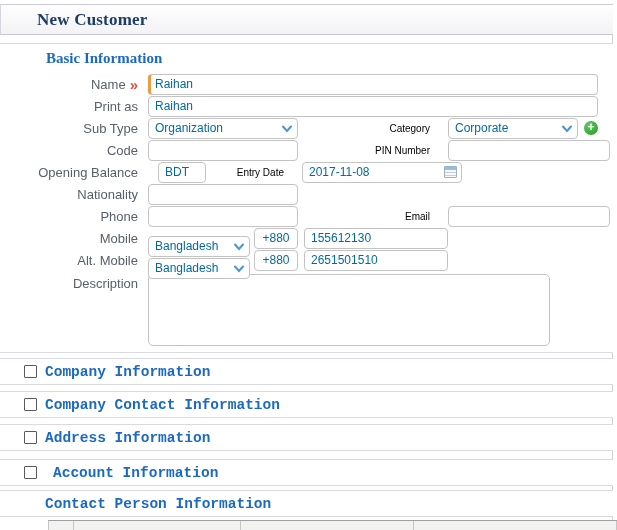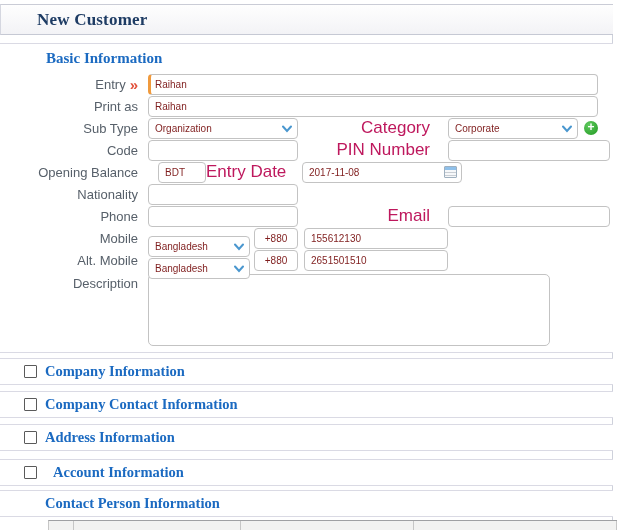--- a/index.html
+++ b/index.html
@@ -36,31 +36,31 @@
   .row.desc { align-items:flex-start; height:78px; padding-top:3px; }
 
   .lbl {
     width:138px; min-width:138px; display:flex; justify-content:flex-end; align-items:center;
     gap:4px; font-size:13px; color:#57606a; white-space:nowrap;
   }
   .req { color:#e2513c; font-size:15px; font-weight:700; line-height:1; }
 
   .inp, .sel, .dial {
     height:21px; border:1px solid #c3c3c3; border-radius:4px; background:#fff;
-    font-family:"Liberation Sans", sans-serif; font-size:10px; color:#7f1d1d; padding:0 6px; outline:none;
+    font-family:"Liberation Sans", sans-serif; font-size:12px; color:#0369a1; padding:0 6px; outline:none;
   }
   .first { margin-left:10px; }
   .w-wide { width:450px; }
   .w-narrow { width:150px; }
   .hl { border-left:3px solid #f09a3d; padding-left:4px; }
   .num { text-align:right; }
   .bdt { width:48px; margin-left:20px; }
 
   .rlbl {
-    width:132px; min-width:132px; text-align:right; font-size:17px; color:#be185d; white-space:nowrap;
+    width:132px; min-width:132px; text-align:right; font-size:10px; color:#000000; white-space:nowrap;
   }
   .rlbl-sm { width:78px; min-width:78px; }
   .r-gap { margin-left:18px; }
   .w-r { width:162px; }
   .w-cat { width:130px; }
 
   .sel { position:relative; display:flex; align-items:center; padding-right:20px; cursor:default; }
   .sel .chev { position:absolute; right:5px; top:6px; }
   .sel-country { width:102px;margin-top:16px; }
   .dial { width:44px; margin-left:4px; text-align:center; }
@@ -88,21 +88,21 @@
   .collapsed-row {
     position:absolute; left:0; right:4px; height:27px; background:#fff;
     border-top:1px solid #dadae4; border-bottom:1px solid #dadae4;
     display:flex; align-items:center; padding-left:24px; cursor:pointer;
   }
   .cbx {
     width:13px; height:13px; border:1px solid #5a5a5a; background:#fff; border-radius:1px;
     margin-right:8px; flex:0 0 auto; cursor:pointer;
   }
   .collapsed-title {
-    font-family:Liberation Serif, serif; font-size:14.5px; font-weight:700; color:#1b6ac1;
+    font-family:Liberation Mono, monospace; font-size:14.5px; font-weight:700; color:#1b6ac1;
   }
   .no-cbx { padding-left:45px; }
 
   
   .cp-table {
     position:absolute; top:520px; left:48px; right:0; height:10px;
     background:#f2f2f1; border-top:1px solid #9fa0a3; border-left:1px solid #c6c6c6;
     display:flex;
   }
   .cp-table .cell { border-right:1px solid #c6c6c6; height:100%; }
@@ -118,21 +118,21 @@
     <div class="page-title">New Customer</div>
   </div>
 
   <div class="sec-basic">
     <div class="sec-title">Basic Information</div>
 
     <div class="form">
 
       <div class="row">
         <div class="lbl">
-          <span>Entry</span>
+          <span>Name</span>
           <span class="req">»</span>
         </div>
         <input class="inp w-wide hl first" value="Raihan" style="">
       </div>
 
       <div class="row">
         <div class="lbl">
             <span>Print as</span>
           </div>
         <input class="inp w-wide first" value="Raihan" style="">

